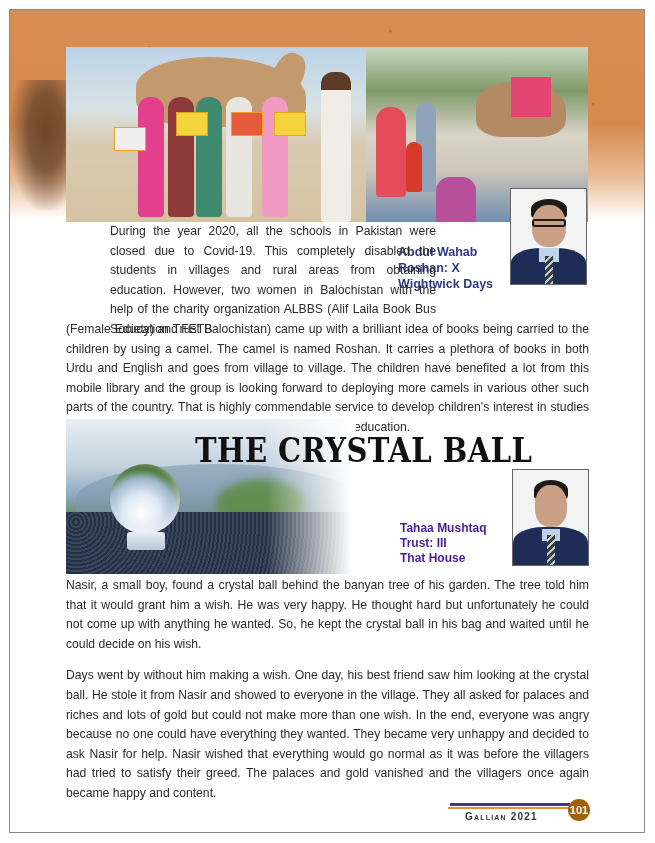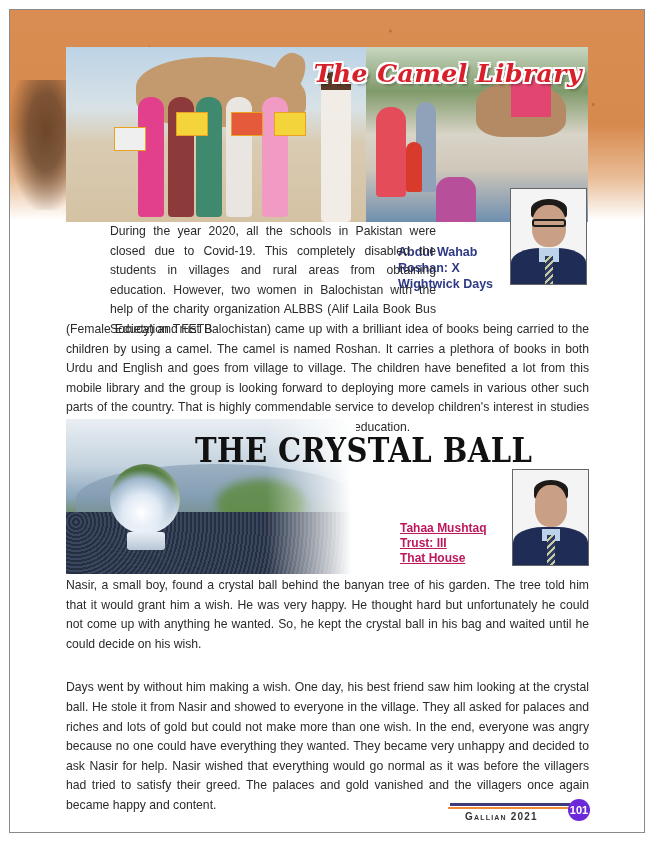--- a/index.html
+++ b/index.html
@@ -49,21 +49,21 @@
   .portrait .head { position: absolute; left: 50%; transform: translateX(-50%); border-radius: 45% 45% 42% 42%; background: #c99f86; }
   .portrait .hair { position: absolute; left: 50%; transform: translateX(-50%); border-radius: 50% 50% 20% 20%; background: #1e1a18; }
   .portrait .blazer { position: absolute; left: 0; right: 0; bottom: 0; background: #1f2c56; border-radius: 40% 40% 0 0; }
   .portrait .tie { position: absolute; left: 50%; transform: translateX(-50%); bottom: 0;
                    background: repeating-linear-gradient(135deg,#2d3b5e 0 3px,#c7c9a0 3px 5px); }
   .portrait .collar { position: absolute; left: 50%; transform: translateX(-50%); background: #bcd3ea; }
   .portrait .glasses { position: absolute; left: 50%; transform: translateX(-50%); height: 8px; border: 2px solid #1b1b1b; border-radius: 3px; box-sizing: border-box; }
 
   .author { position: absolute; text-align: left; font-weight: bold; line-height: 16px; font-size: 12.5px; }
   .author.blue { color: #2e3a85; }
-  .author.dark { color: #be185d; font-size: 12px; line-height: 15px; text-decoration: underline; }
+  .author.dark { color: #4c1d95; font-size: 12px; line-height: 15px; }
 
   .body-text { position: absolute; font-size: 12.2px; line-height: 19.6px; color: #2b2b2b; text-align: justify; }
   .body-text p { margin: 0; }
 
   
   .crystal-banner { position: absolute; left: 56px; top: 408px; width: 300px; height: 156px; overflow: hidden;
                     background: linear-gradient(180deg, #e9eef3 0%, #c4d3df 30%, #8ea8bd 50%, #6d8a6a 62%, #3d4a5e 72%, #2a3446 100%); }
   .crystal-banner::after { content: ""; position: absolute; right: 0; top: 0; width: 90px; height: 100%;
                     background: linear-gradient(90deg, rgba(255,255,255,0) 0%, #ffffff 95%); }
   .crystal-banner .mountain { position: absolute; left: 10px; top: 45px; width: 280px; height: 70px;
@@ -80,21 +80,21 @@
   .crystal-title { position: absolute; left: 195px; top: 431px; font-family: "DejaVu Serif", serif; font-weight: bold;
                    font-size: 33px; letter-spacing: 0.5px; color: #111; transform: scaleX(0.88); transform-origin: left top;
                    white-space: nowrap; }
 
   
   .footer-line-blue { position: absolute; left: 450px; top: 803px; width: 120px; height: 3px; background: #3e3a7c; }
   .footer-line-orange { position: absolute; left: 448px; top: 807px; width: 122px; height: 2px; background: #ef8a3b; }
   .footer-label { position: absolute; left: 465px; top: 811px; font-size: 10px; font-weight: bold; color: #333;
                   letter-spacing: 1.2px; font-variant: small-caps; }
   .page-number { position: absolute; left: 568px; top: 799px; width: 22px; height: 22px; border-radius: 50%;
-                 background: #6d28d9; color: #fff; font-size: 11px; font-weight: bold; text-align: center; line-height: 22px; }
+                 background: #a16207; color: #fff; font-size: 11px; font-weight: bold; text-align: center; line-height: 22px; }
 </style>
 </head>
 <body>
 
 <div class="page-frame"></div>
 
 <div class="desert-bg" style="left:10px; top:10px; width:634px;"></div>
 
 <div class="camel-photo" style="left:66px; top:47px;">
   <div class="photo-left">
@@ -112,21 +112,20 @@
     <div class="man"></div>
   </div>
   <div class="photo-right">
     <div class="woman" style="left:10px; top:60px; background:#e34c58;"></div>
     <div class="woman" style="left:50px; top:55px; background:#8fa2b9; width:20px;"></div>
     <div class="woman" style="left:40px; top:95px; background:#d83a2c; width:16px; height:50px;"></div>
     <div class="camel2"></div>
     <div class="camel2-load"></div>
     <div class="woman" style="left:70px; top:130px; background:#b84f9a; height:50px; width:40px;"></div>
   </div>
-  <div class="camel-title">The Camel Library</div>
 </div>
 
 <div class="portrait" style="left:510px; top:188px; width:77px; height:97px;">
   <div class="hair" style="top:10px; width:36px; height:20px;"></div>
   <div class="head" style="top:16px; width:34px; height:42px;"></div>
   <div class="glasses" style="top:30px; width:34px;"></div>
   <div class="blazer" style="height:36px;"></div>
   <div class="collar" style="bottom:22px; width:20px; height:14px;"></div>
   <div class="tie" style="width:8px; height:28px;"></div>
 </div>
@@ -161,20 +160,20 @@
   <div class="tie" style="width:8px; height:30px;"></div>
 </div>
 
 <div class="author dark" style="left:400px; top:521px; width:108px;">
   <div>Tahaa Mushtaq</div>
   <div>Trust: III</div>
   <div>That House</div>
 </div>
 
 <div class="body-text" style="left:66px; top:576px; width:523px;">
-  <p style="margin-bottom:24px;">Nasir, a small boy, found a crystal ball behind the banyan tree of his garden. The tree told him that it would grant him a wish. He was very happy. He thought hard but unfortunately he could not come up with anything he wanted. So, he kept the crystal ball in his bag and waited until he could decide on his wish.</p>
+  <p style="margin-bottom:12px;">Nasir, a small boy, found a crystal ball behind the banyan tree of his garden. The tree told him that it would grant him a wish. He was very happy. He thought hard but unfortunately he could not come up with anything he wanted. So, he kept the crystal ball in his bag and waited until he could decide on his wish.</p>
   <p style="margin-bottom:6px;">Days went by without him making a wish. One day, his best friend saw him looking at the crystal ball. He stole it from Nasir and showed to everyone in the village. They all asked for palaces and riches and lots of gold but could not make more than one wish. In the end, everyone was angry because no one could have everything they wanted. They became very unhappy and decided to ask Nasir for help. Nasir wished that everything would go normal as it was before the villagers had tried to satisfy their greed. The palaces and gold vanished and the villagers once again became happy and content.</p>
 </div>
 
 <div class="footer-line-blue"></div>
 <div class="footer-line-orange"></div>
 <div class="footer-label">Gallian 2021</div>
 <div class="page-number">101</div>
 
 </body></html>

